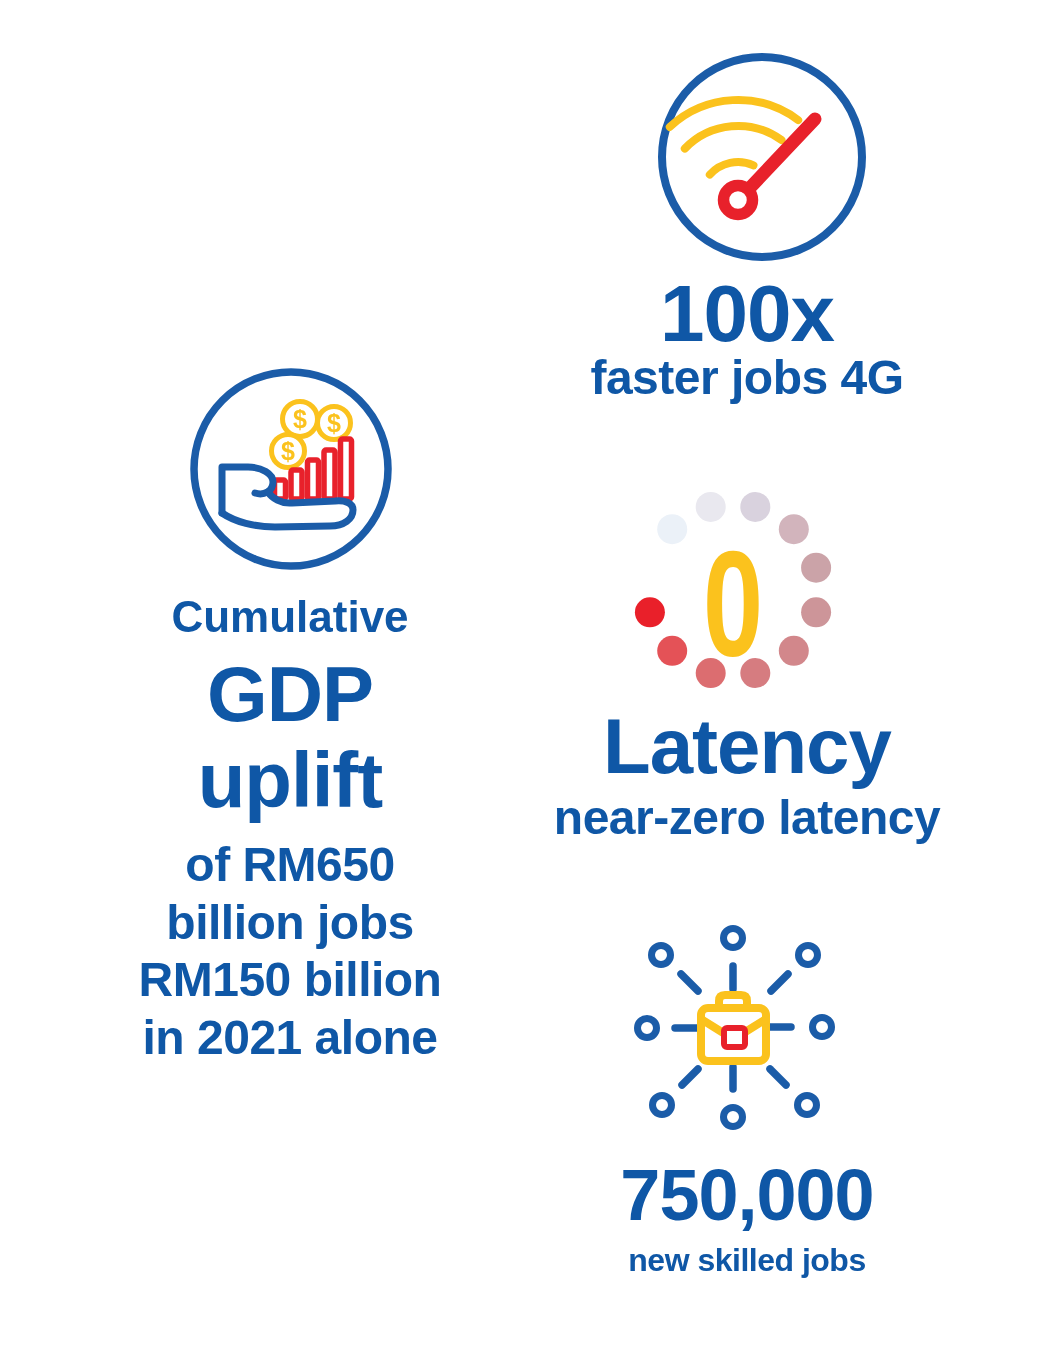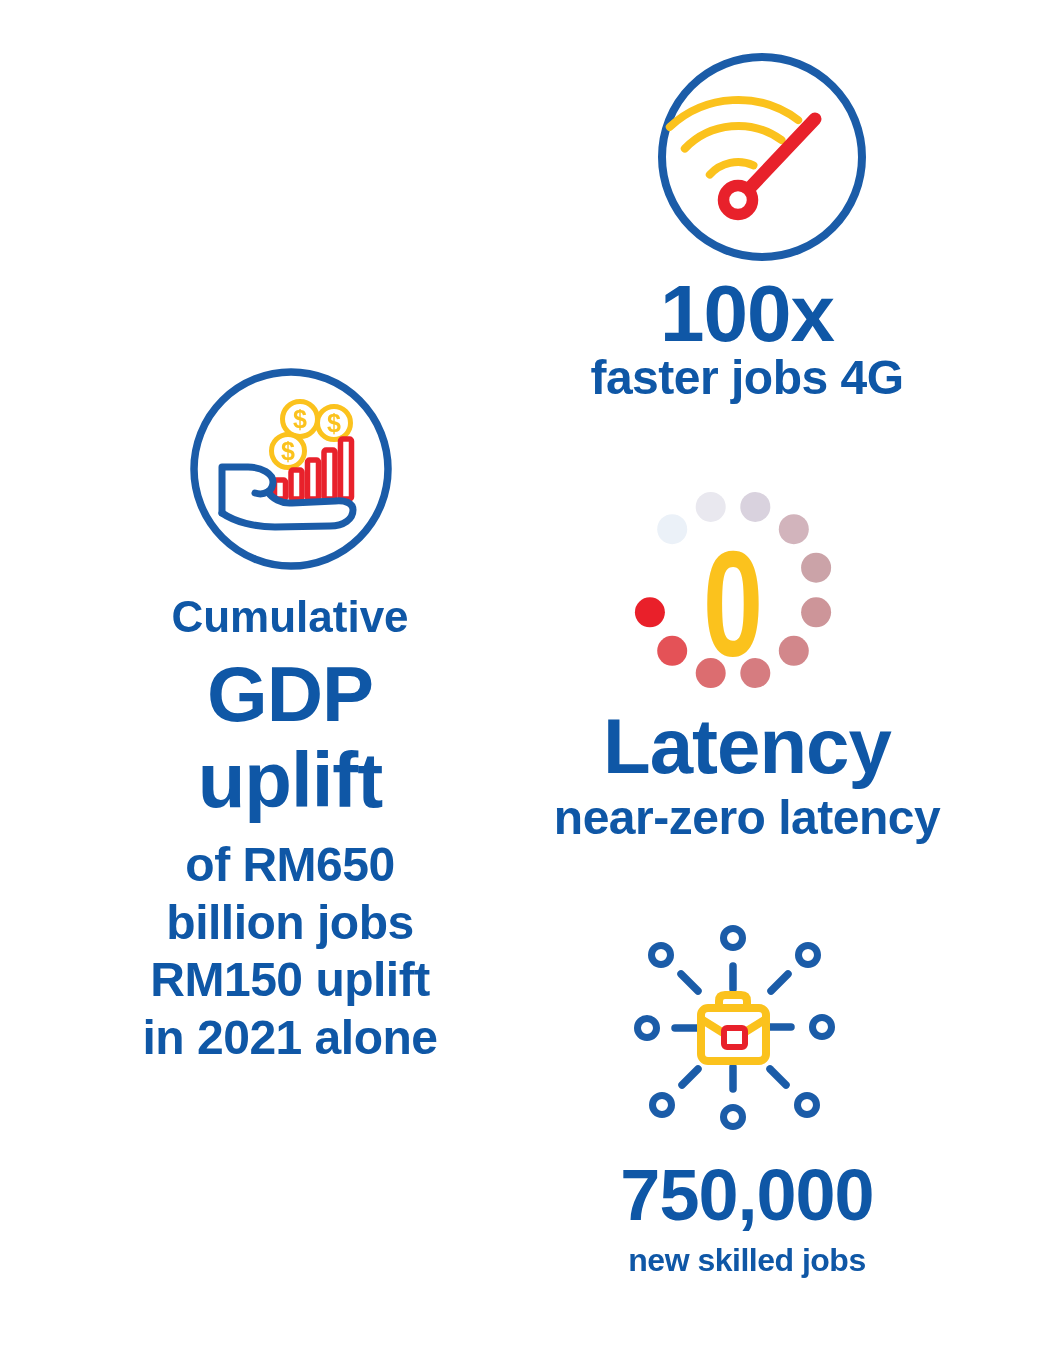--- a/index.html
+++ b/index.html
@@ -60,21 +60,21 @@
       <path d="M37,150 C50,159 70,164 90,164 L145,163 C159,163 168,156 168,147
                C168,140 160,137 150,138 L107,140 C96,141 87,135 83,129"></path>
     </g>
   </svg>
   <div class="txt col-l h-xl" style="top:654px;">GDP</div>
   <div class="txt col-l h-md" style="top:594px;">Cumulative</div>
   <div class="txt col-l h-xl" style="top:740px;text-align:center;">uplift</div>
   <div class="txt col-l detail" style="top:836px;">
     <div>of RM650</div>
     <div>billion jobs</div>
-    <div>RM150 uplift</div>
+    <div>RM150 billion</div>
     <div>in 2021 alone</div>
   </div>
 
   <svg style="left:631px;top:488px;" width="204" height="204" viewBox="0 0 204 204">
     <g>
         <circle cx="41.2" cy="41.2" r="15" fill="#EBF1F8"></circle>
         <circle cx="79.7" cy="18.9" r="15" fill="#E9E8EF"></circle>
         <circle cx="124.3" cy="18.9" r="15" fill="#D9D2DE"></circle>
         <circle cx="162.8" cy="41.2" r="15" fill="#D2B4BC"></circle>
         <circle cx="185.1" cy="79.7" r="15" fill="#CBA3A8"></circle>

